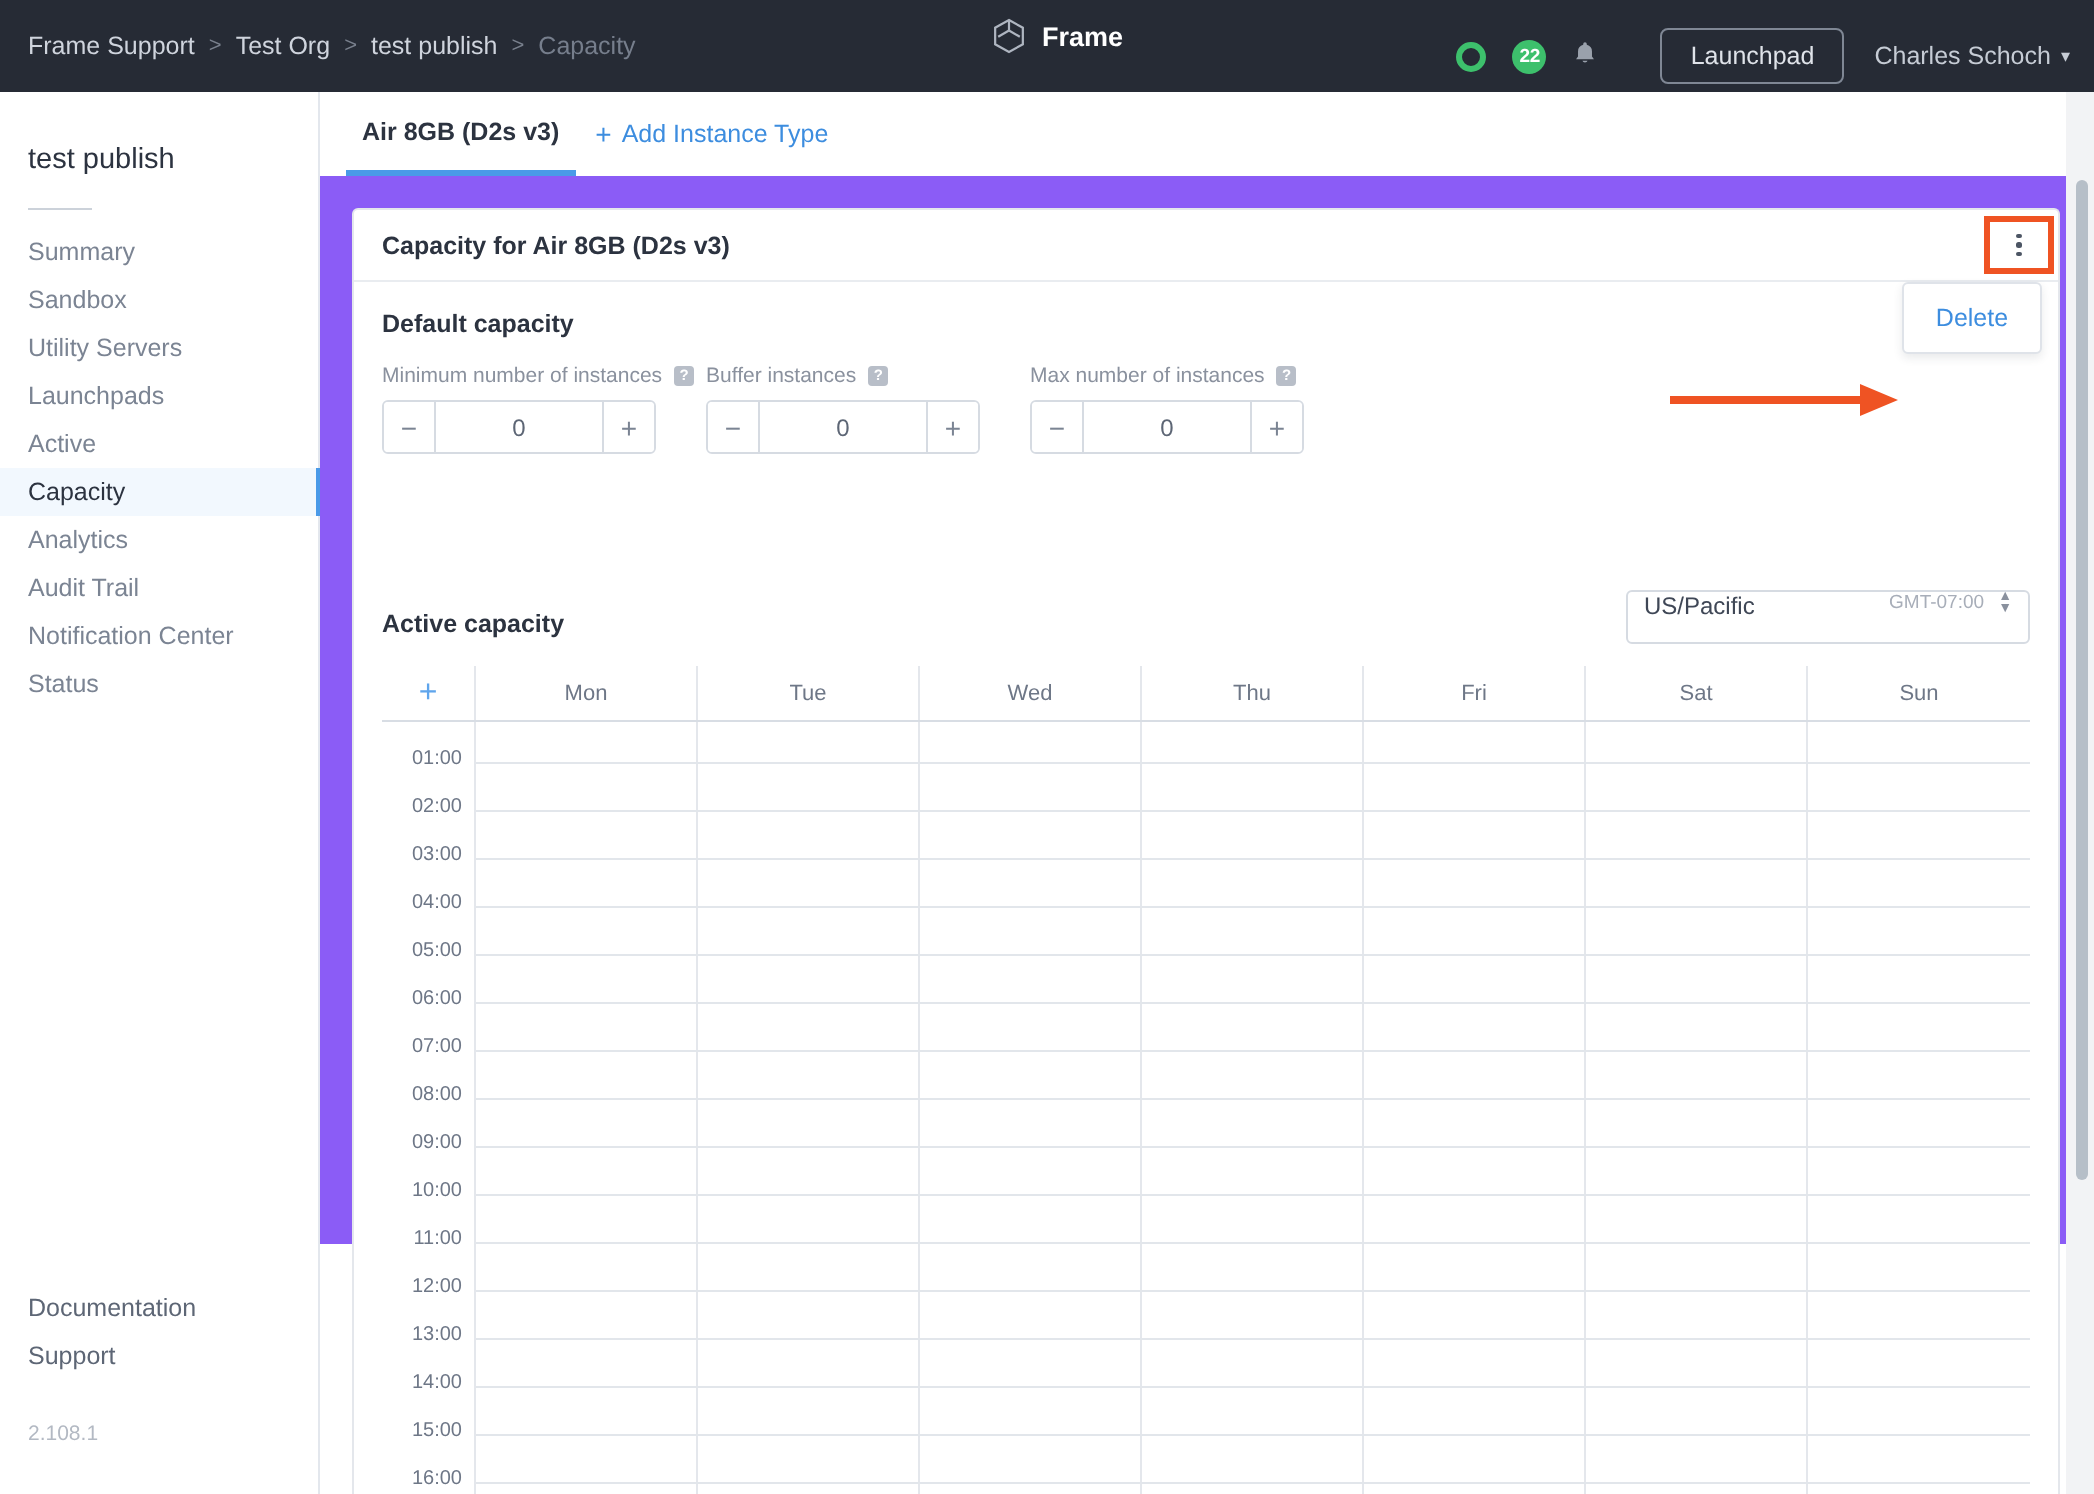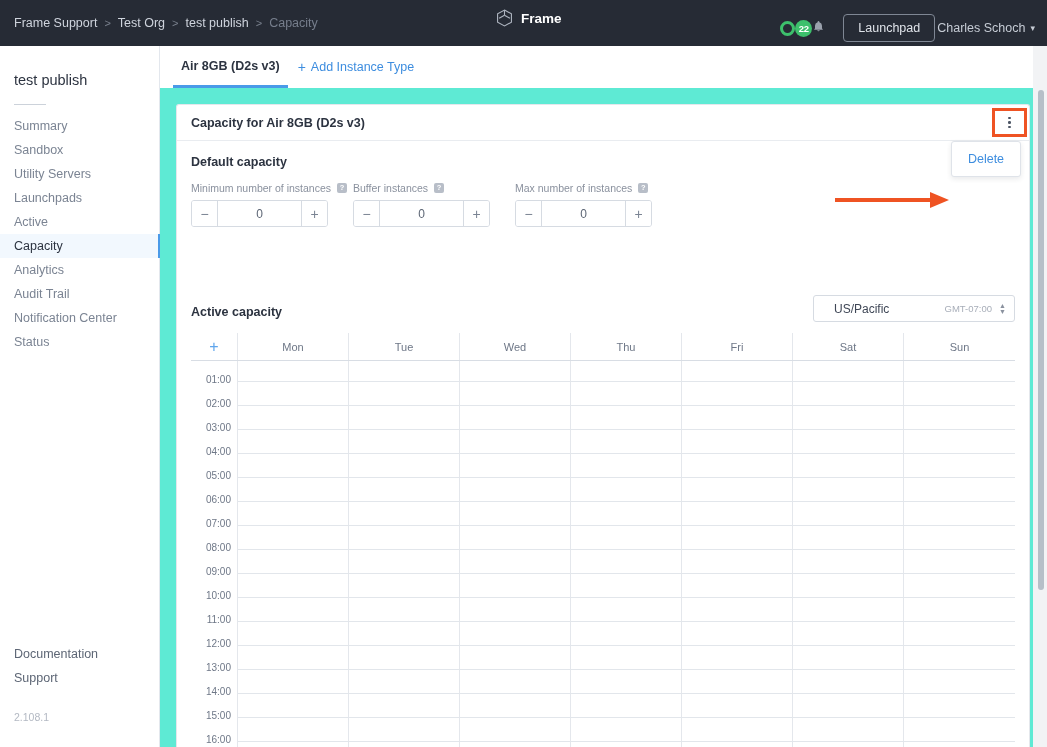--- a/index.html
+++ b/index.html
@@ -29,21 +29,21 @@
 
   .brand {
     position: absolute; left: 496px; top: 0; height: 36px;
     display: flex; align-items: center; gap: 8px;
     color: #ffffff; font-size: 13.5px; font-weight: bold;
   }
   .brand svg { display: block; }
 
   .tb-right {
     position: absolute; right: 12px; top: 0; height: 56px;
-    display: flex; align-items: center; 
+    display: flex; align-items: center; gap: 13px;
   }
   .ring-icon {
     width: 15px; height: 15px; border-radius: 50%;
     border: 3px solid #3dc06c; display: block;
   }
   .count-badge {
     width: 17px; height: 17px; border-radius: 50%;
     background: #3dc06c; color: #fff;
     font-size: 9.5px; font-weight: bold;
     display: flex; align-items: center; justify-content: center;
@@ -97,22 +97,22 @@
     height: 24px; line-height: 24px;
   }
   .sb-version {
     position: absolute; left: 14px; top: 665px;
     font-size: 10.5px; color: #b3b9c3;
   }
 
   
   .main {
     position: absolute; left: 160px; top: 46px;
-    width: 887px; height: 701px;
-    background: #5eead4;
+    width: 887px; height: 576px;
+    background: #8b5cf6;
   }
   .tabbar {
     position: absolute; left: 0; top: 0; width: 887px; height: 42px;
     background: #ffffff;
     display: flex; align-items: flex-start; gap: 0;
     padding-left: 13px;
   }
   .tab {
     position: relative; height: 42px; line-height: 40px;
     font-size: 12.5px; cursor: pointer;
@@ -214,22 +214,22 @@
     border: none; outline: none; background: transparent;
     font-family: inherit; width: 100%;
   }
 
   
   .active-cap-h { position: absolute; left: 14px; top: 200px; }
   .tz-select {
     position: absolute; right: 14px; top: 190px;
     width: 202px; height: 27px;
     border: 1px solid #d6dbe2; border-radius: 3px;
-    background: #fff; display: flex; align-items: center;
-    padding: 0 8px 0 20px; cursor: pointer;
+    background: #fff; display: flex; align-items: flex-start;
+    padding: 0 8px 0 8px; cursor: pointer;
   }
   .tz-name { font-size: 12px; color: #3f4756; flex: 1; }
   .tz-off { font-size: 9.5px; color: #a8aeb9; margin-right: 7px; }
   .tz-arrows { display: flex; flex-direction: column; gap: 1px; color: #8a919e; line-height: 5px; font-size: 7px; }
 
   
   .grid {
     position: absolute; left: 14px; top: 228px;
     width: 824px; height: 470px;
   }

